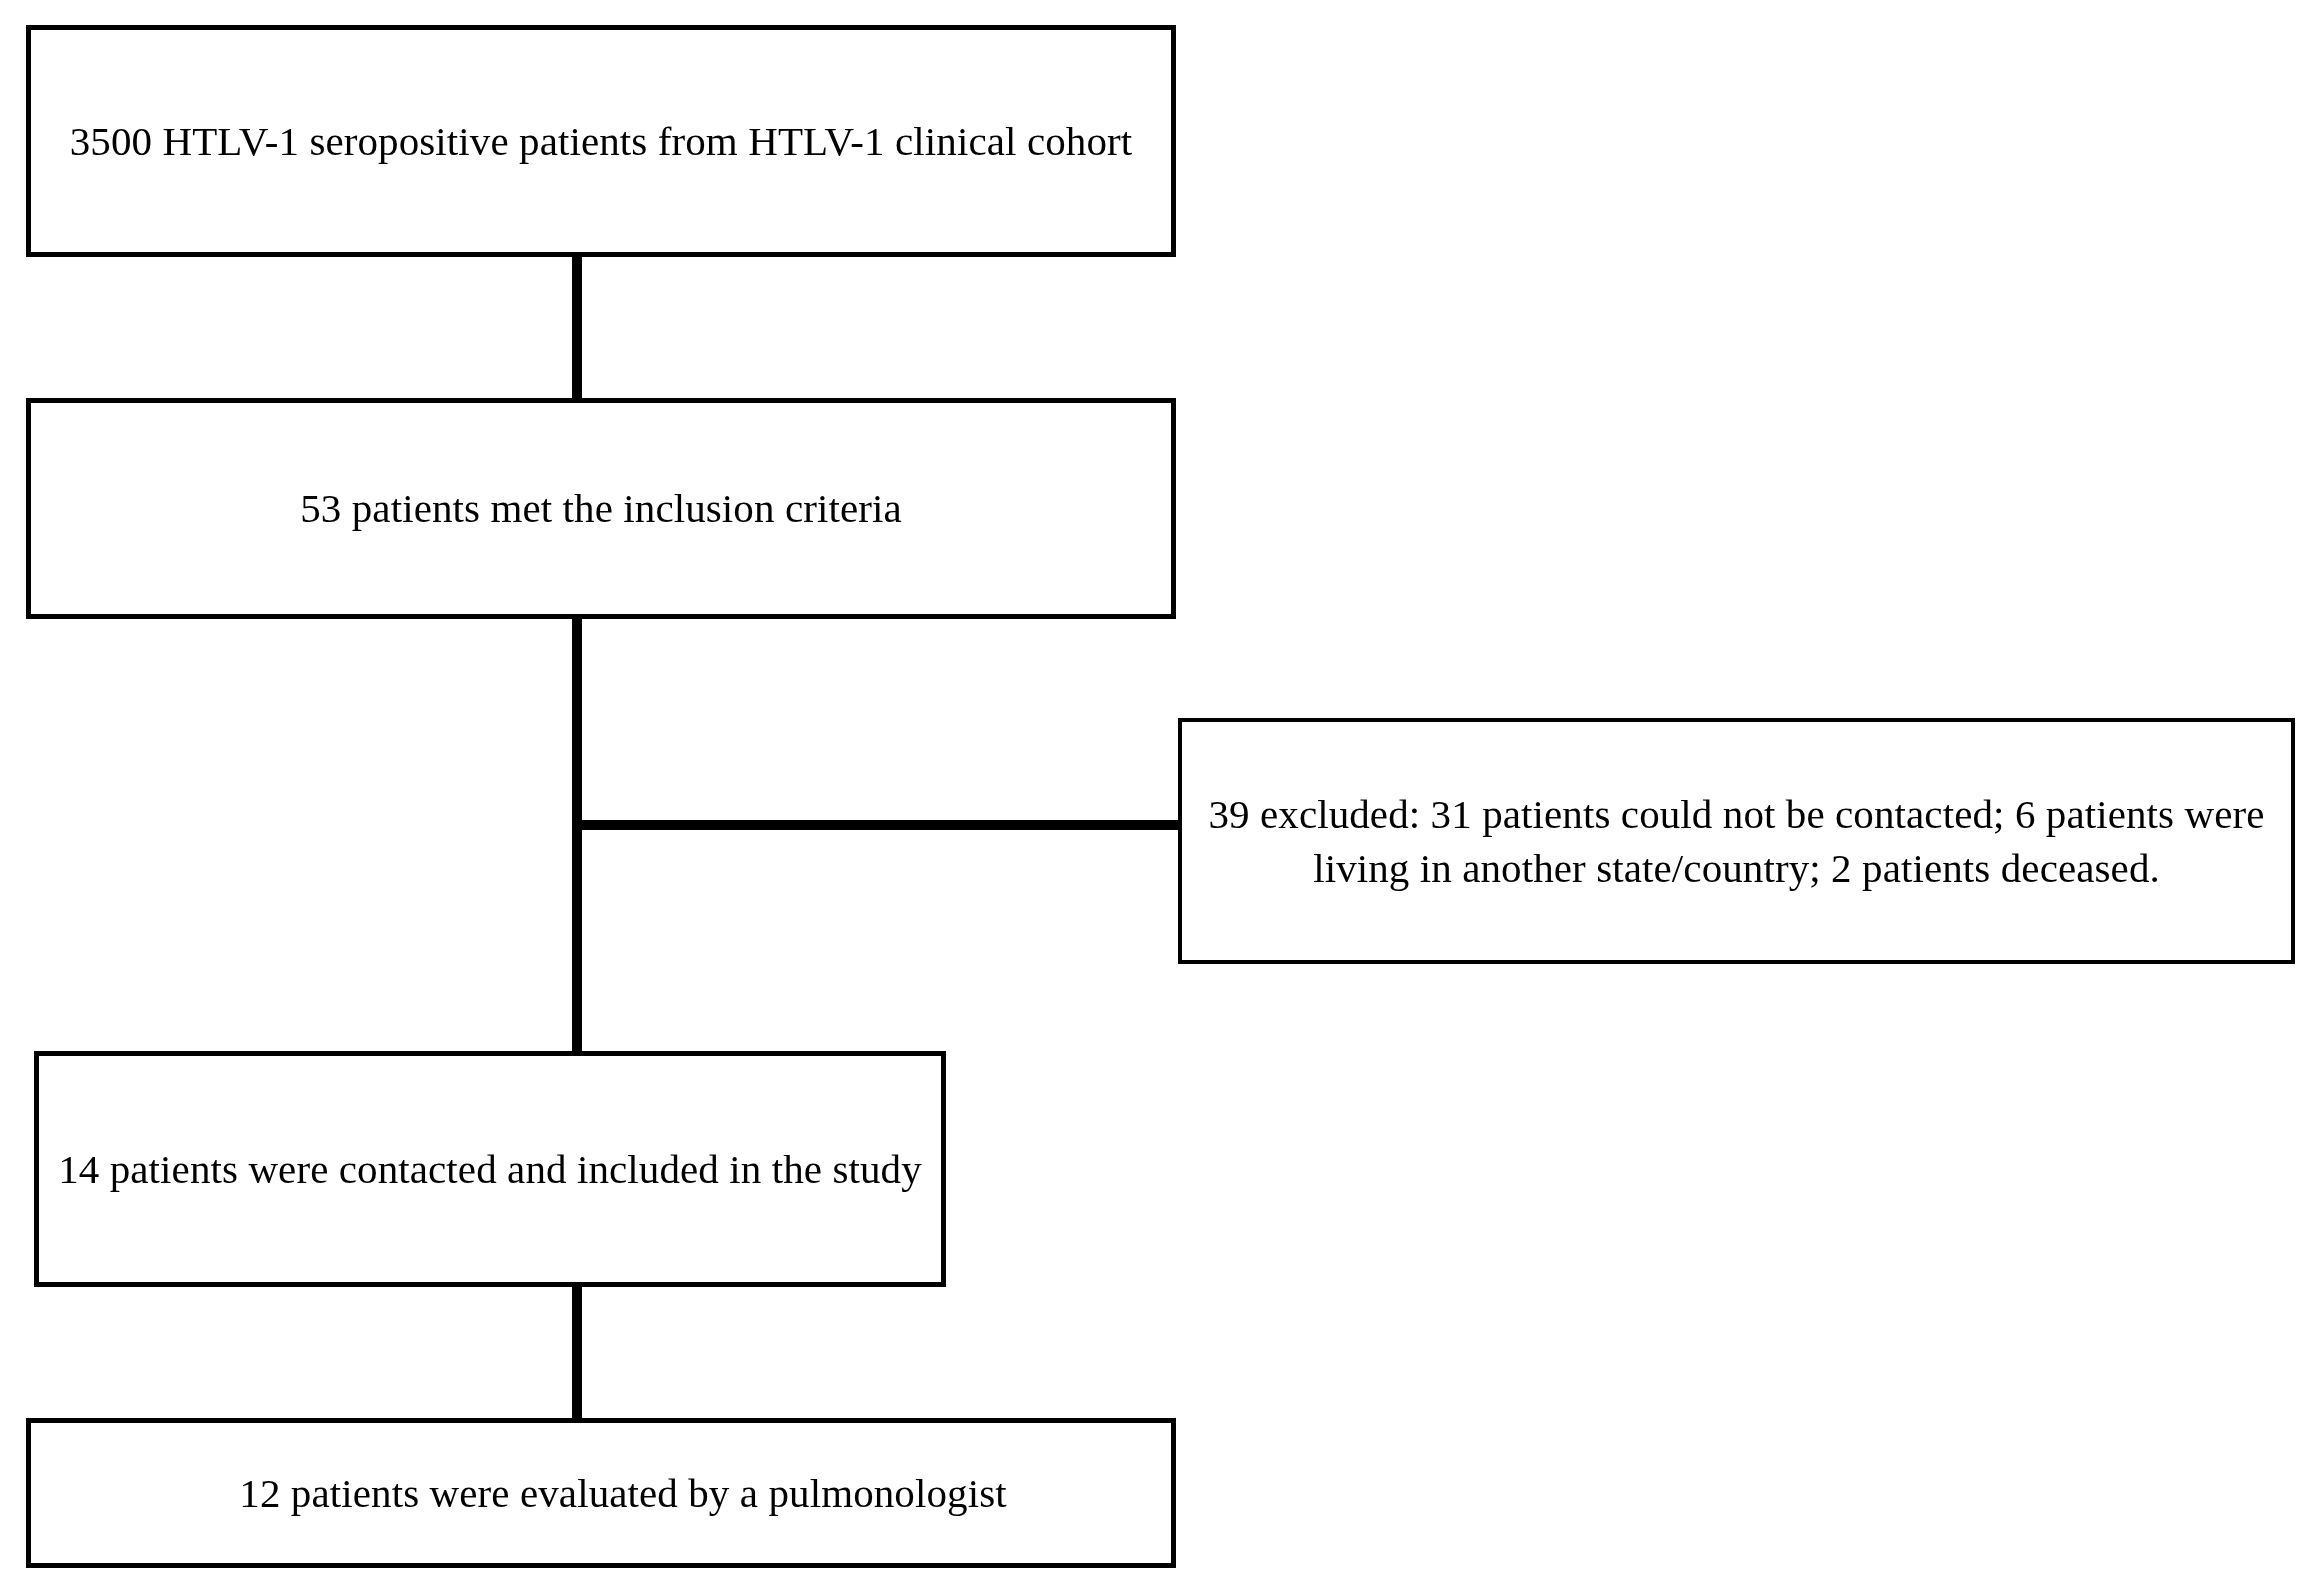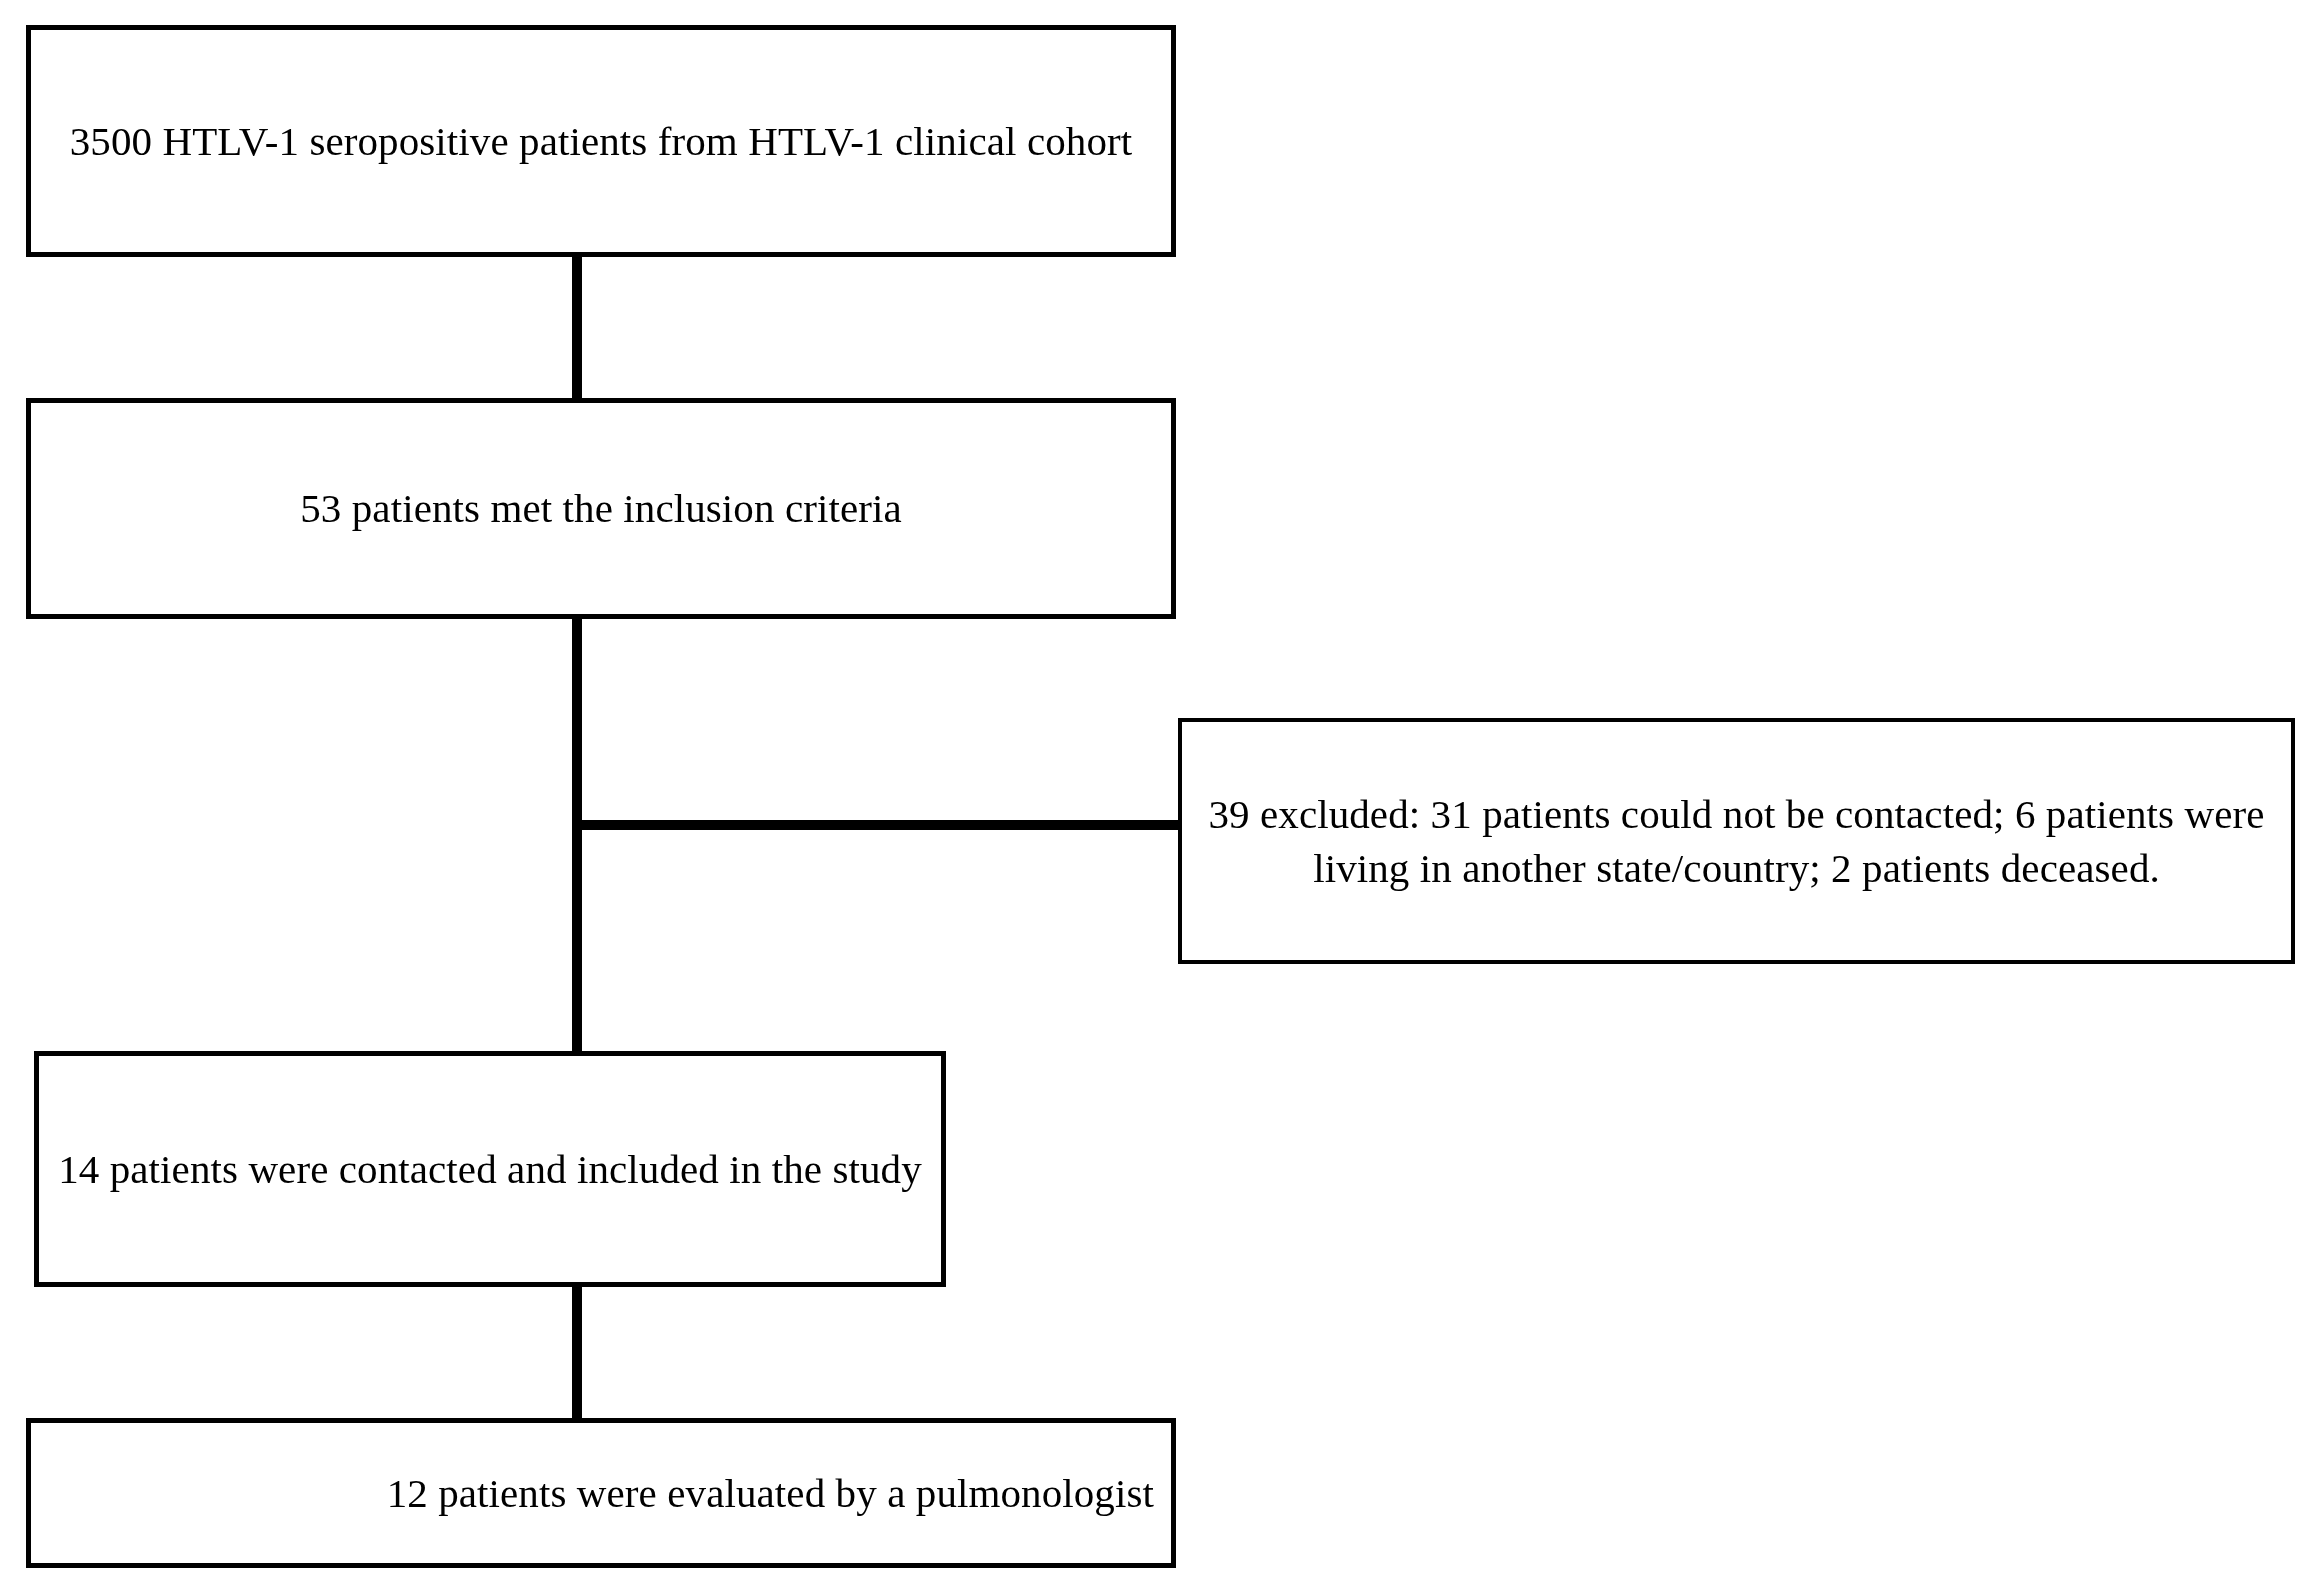--- a/index.html
+++ b/index.html
@@ -52,21 +52,21 @@
   .box-text {
     font-size: 41px;
     line-height: 1.32;
     text-align: center;
     letter-spacing: 0.1px;
     padding: 0 17px;
     width: 100%;
     box-sizing: border-box;
   }
   .box-text.align-left {
-    text-align: right;
+    text-align: center;
     padding-left: 61px;
   }
 
   
   #box-cohort      { left: 26px;   top: 25px;   width: 1150px; height: 232px; }
   #box-inclusion   { left: 26px;   top: 398px;  width: 1150px; height: 221px; }
   #box-excluded    { left: 1178px; top: 718px; width: 1117px; height: 246px; }
   #box-contacted   { left: 26px;   top: 1051px; width: 912px; height: 236px; margin-left: 8px; }
   #box-evaluated   { left: 26px;   top: 1418px; width: 1150px; height: 150px; }
 

